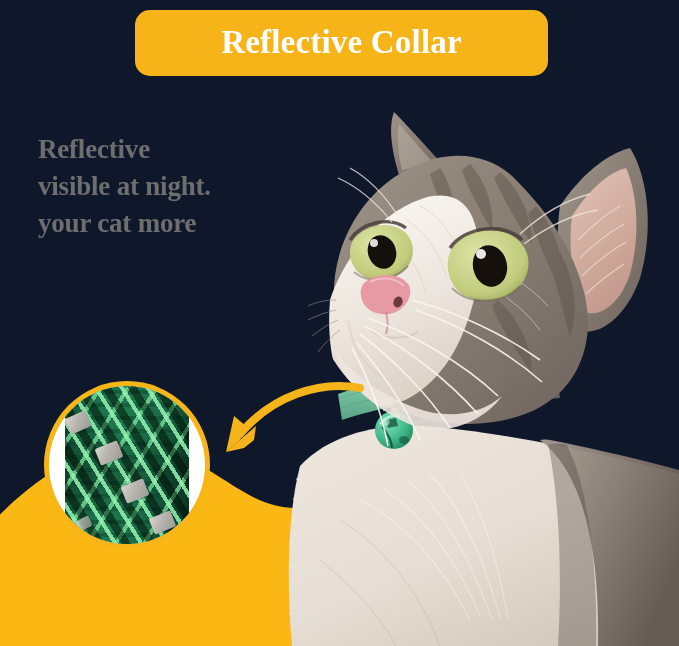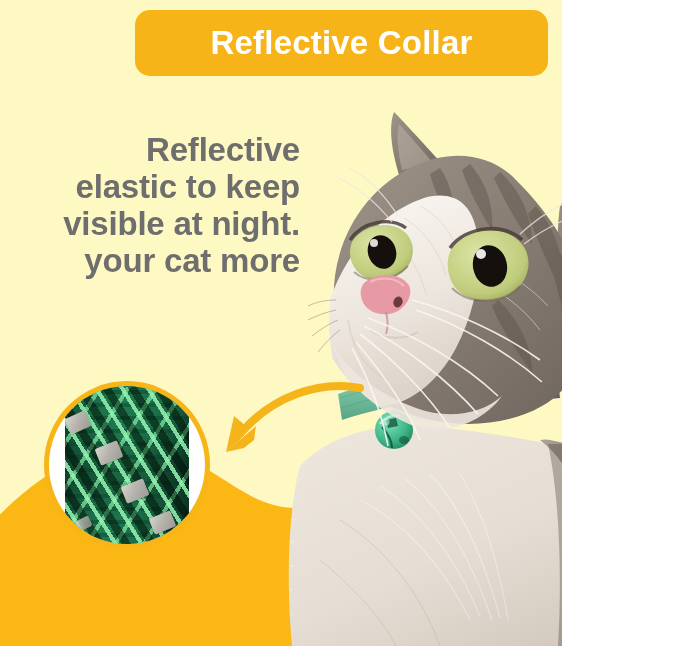--- a/index.html
+++ b/index.html
@@ -3,25 +3,25 @@
 <meta charset="utf-8">
 <title>Reflective Collar</title>
 <style>
   html, body {
     margin: 0;
     padding: 0;
     background: #ffffff;
   }
   #infographic {
     position: relative;
-    width: 562px;
+    width: 679px;
     height: 646px;
-    background: #fef9c3;
+    background: #0f172a;
     overflow: hidden;
-    font-family: Liberation Sans, sans-serif;
+    font-family: Liberation Serif, serif;
   }
 
   
   .blob-layer {
     position: absolute;
     left: 0; top: 0;
     width: 679px; height: 646px;
   }
 
   
@@ -48,25 +48,24 @@
     margin-top: -2px;
   }
 
   
   .body-copy {
     position: absolute;
     left: 38px;
     top: 131px;
     width: 262px;
     color: #6E6E6E;
-    font-size: 33px;
+    font-size: 27px;
     font-weight: bold;
     line-height: 37px;
     letter-spacing: -0.2px;
-    text-align: right;
   }
   .body-copy .copy-line { display: block; white-space: nowrap; }
 
   
   .fabric-inset {
     position: absolute;
     left: 44px;
     top: 381px;
     width: 166px;
     height: 168px;
@@ -380,21 +379,20 @@
       </g>
     </g>
   </svg>
 
   <div class="title-banner">
     <span class="title-text">Reflective Collar</span>
   </div>
 
   <div class="body-copy">
     <span class="copy-line">Reflective</span>
-    <span class="copy-line">elastic to keep</span>
     <span class="copy-line">visible at night.</span>
     <span class="copy-line">your cat more</span>
   </div>
 
   <div class="fabric-inset">
     <div class="fabric-swatch">
       <div class="weave"></div>
       <div class="weave-dark"></div>
       <div class="reflect-patch" style="left:2px;  top:36px;  width:22px; height:17px; transform:rotate(-24deg);"></div>
       <div class="reflect-patch" style="left:32px; top:66px;  width:24px; height:18px; transform:rotate(-22deg);"></div>

